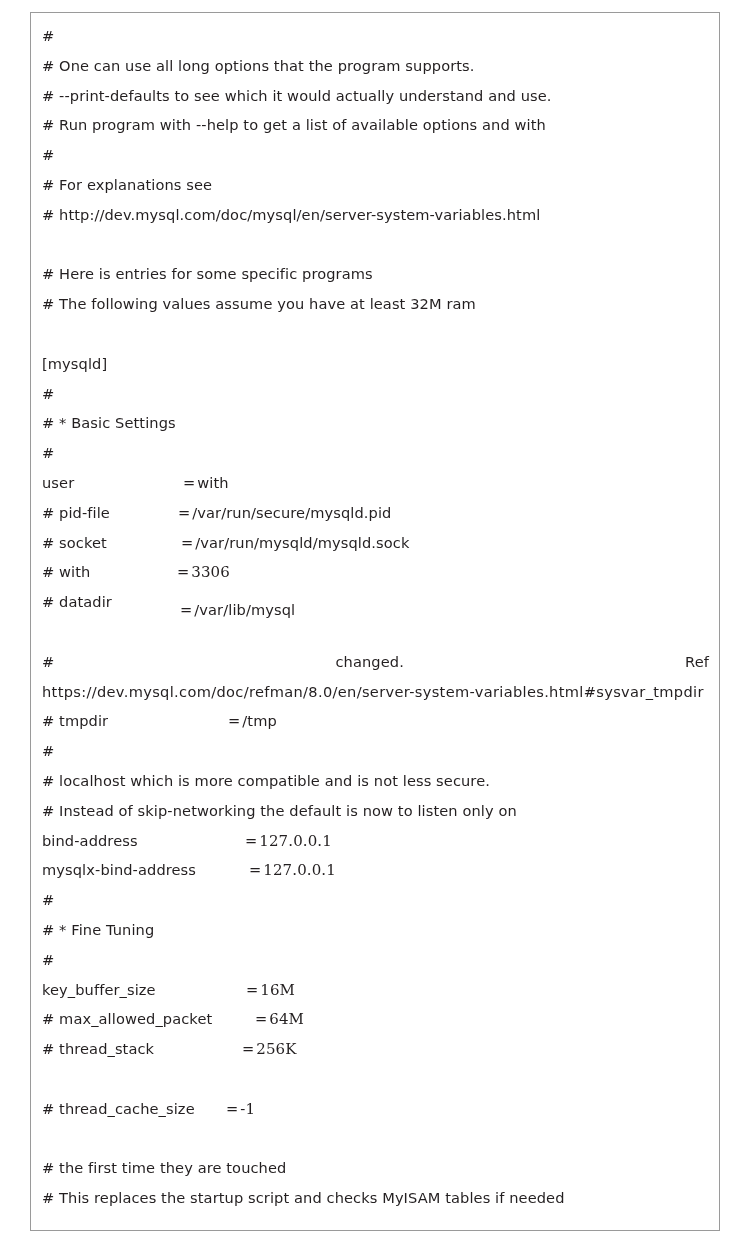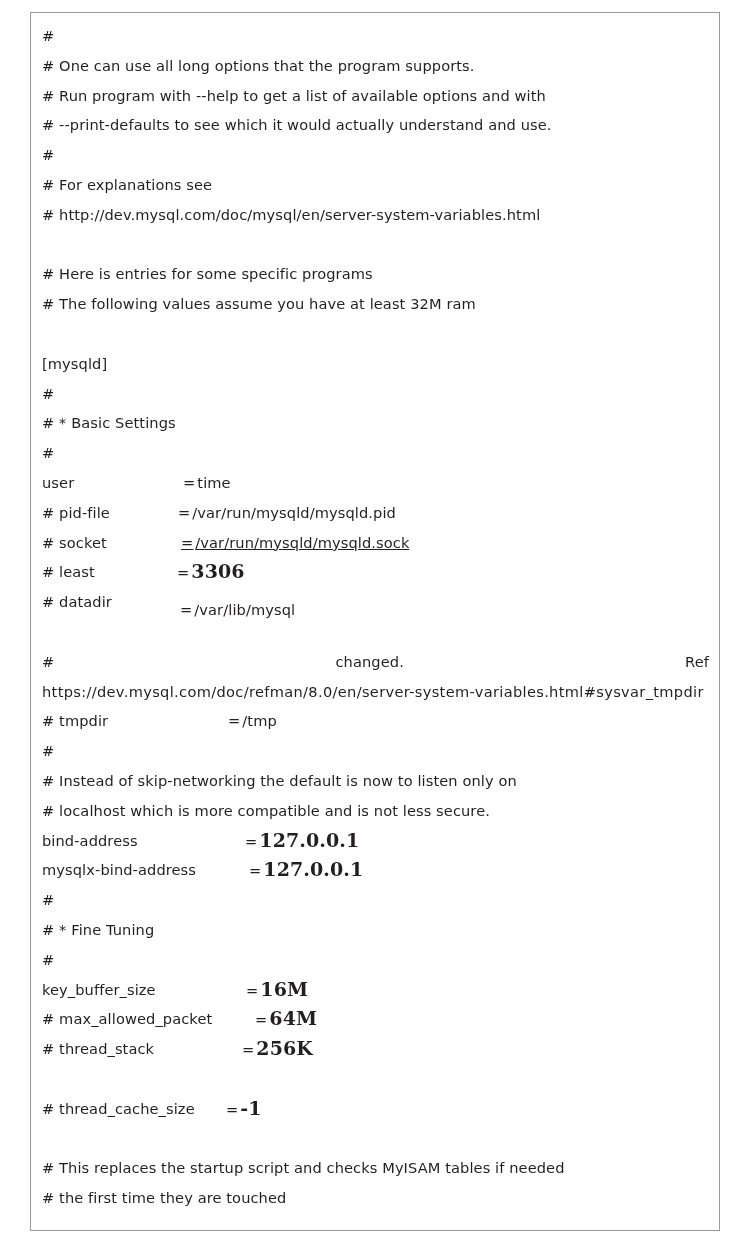--- a/index.html
+++ b/index.html
@@ -80,67 +80,66 @@
     white-space: nowrap;
   }
 
   .eq {
     padding-right: 2px;
   }
 
   
   .val-num {
     font-family: "DejaVu Serif", serif;
-    font-size: 19px;
-    font-weight: bold;
+    font-size: 15px;
   }
 </style>
 </head>
 <body>
 
 <div id="doc-frame">
   <div id="config-listing">
       <div class="cfg-line"><span>#</span></div>
       <div class="cfg-line"><span># One can use all long options that the program supports.</span></div>
+      <div class="cfg-line"><span># --print-defaults to see which it would actually understand and use.</span></div>
       <div class="cfg-line"><span># Run program with --help to get a list of available options and with</span></div>
-      <div class="cfg-line"><span># --print-defaults to see which it would actually understand and use.</span></div>
       <div class="cfg-line"><span>#</span></div>
       <div class="cfg-line"><span># For explanations see</span></div>
       <div class="cfg-line"><span># http://dev.mysql.com/doc/mysql/en/server-system-variables.html</span></div>
       <div class="cfg-line blank">&nbsp;</div>
       <div class="cfg-line"><span># Here is entries for some specific programs</span></div>
       <div class="cfg-line"><span># The following values assume you have at least 32M ram</span></div>
       <div class="cfg-line blank">&nbsp;</div>
       <div class="cfg-line"><span>[mysqld]</span></div>
       <div class="cfg-line"><span>#</span></div>
       <div class="cfg-line"><span># * Basic Settings</span></div>
       <div class="cfg-line"><span>#</span></div>
-      <div class="cfg-line kv"><span class="k">user</span><span class="v" style="left: 141px;"><span class="eq">=</span><span>time</span></span></div>
-      <div class="cfg-line kv"><span class="k"># pid-file</span><span class="v" style="left: 136px;"><span class="eq">=</span><span>/var/run/mysqld/mysqld.pid</span></span></div>
-      <div class="cfg-line kv"><span class="k"># socket</span><span class="v" style="left: 139px; text-decoration: underline;"><span class="eq">=</span><span>/var/run/mysqld/mysqld.sock</span></span></div>
-      <div class="cfg-line kv"><span class="k"># least</span><span class="v" style="left: 135px;"><span class="eq">=</span><span class="val-num">3306</span></span></div>
+      <div class="cfg-line kv"><span class="k">user</span><span class="v" style="left: 141px;"><span class="eq">=</span><span>with</span></span></div>
+      <div class="cfg-line kv"><span class="k"># pid-file</span><span class="v" style="left: 136px;"><span class="eq">=</span><span>/var/run/secure/mysqld.pid</span></span></div>
+      <div class="cfg-line kv"><span class="k"># socket</span><span class="v" style="left: 139px;"><span class="eq">=</span><span>/var/run/mysqld/mysqld.sock</span></span></div>
+      <div class="cfg-line kv"><span class="k"># with</span><span class="v" style="left: 135px;"><span class="eq">=</span><span class="val-num">3306</span></span></div>
       <div class="cfg-line kv"><span class="k"># datadir</span><span class="v" style="left: 138px; margin-top: 8px;"><span class="eq">=</span><span>/var/lib/mysql</span></span></div>
       <div class="cfg-line blank">&nbsp;</div>
       <div class="cfg-line justified">
         <span class="seg">#</span>
         <span class="seg">changed.</span>
         <span class="seg">Ref</span>
       </div>
       <div class="cfg-line url-full"><span>https://dev.mysql.com/doc/refman/8.0/en/server-system-variables.html#sysvar_tmpdir</span></div>
       <div class="cfg-line kv"><span class="k"># tmpdir</span><span class="v" style="left: 186px;"><span class="eq">=</span><span>/tmp</span></span></div>
       <div class="cfg-line"><span>#</span></div>
+      <div class="cfg-line"><span># localhost which is more compatible and is not less secure.</span></div>
       <div class="cfg-line"><span># Instead of skip-networking the default is now to listen only on</span></div>
-      <div class="cfg-line"><span># localhost which is more compatible and is not less secure.</span></div>
       <div class="cfg-line kv"><span class="k">bind-address</span><span class="v" style="left: 203px;"><span class="eq">=</span><span class="val-num">127.0.0.1</span></span></div>
       <div class="cfg-line kv"><span class="k">mysqlx-bind-address</span><span class="v" style="left: 207px;"><span class="eq">=</span><span class="val-num">127.0.0.1</span></span></div>
       <div class="cfg-line"><span>#</span></div>
       <div class="cfg-line"><span># * Fine Tuning</span></div>
       <div class="cfg-line"><span>#</span></div>
       <div class="cfg-line kv"><span class="k">key_buffer_size</span><span class="v" style="left: 204px;"><span class="eq">=</span><span class="val-num">16M</span></span></div>
       <div class="cfg-line kv"><span class="k"># max_allowed_packet</span><span class="v" style="left: 202px; margin-left: 11px;"><span class="eq">=</span><span class="val-num">64M</span></span></div>
       <div class="cfg-line kv"><span class="k"># thread_stack</span><span class="v" style="left: 200px;"><span class="eq">=</span><span class="val-num">256K</span></span></div>
       <div class="cfg-line blank">&nbsp;</div>
       <div class="cfg-line kv"><span class="k"># thread_cache_size</span><span class="v" style="left: 184px;"><span class="eq">=</span><span class="val-num">-1</span></span></div>
       <div class="cfg-line blank">&nbsp;</div>
+      <div class="cfg-line"><span># the first time they are touched</span></div>
       <div class="cfg-line"><span># This replaces the startup script and checks MyISAM tables if needed</span></div>
-      <div class="cfg-line"><span># the first time they are touched</span></div>
     </div>
 </div>
 
 </body></html>

